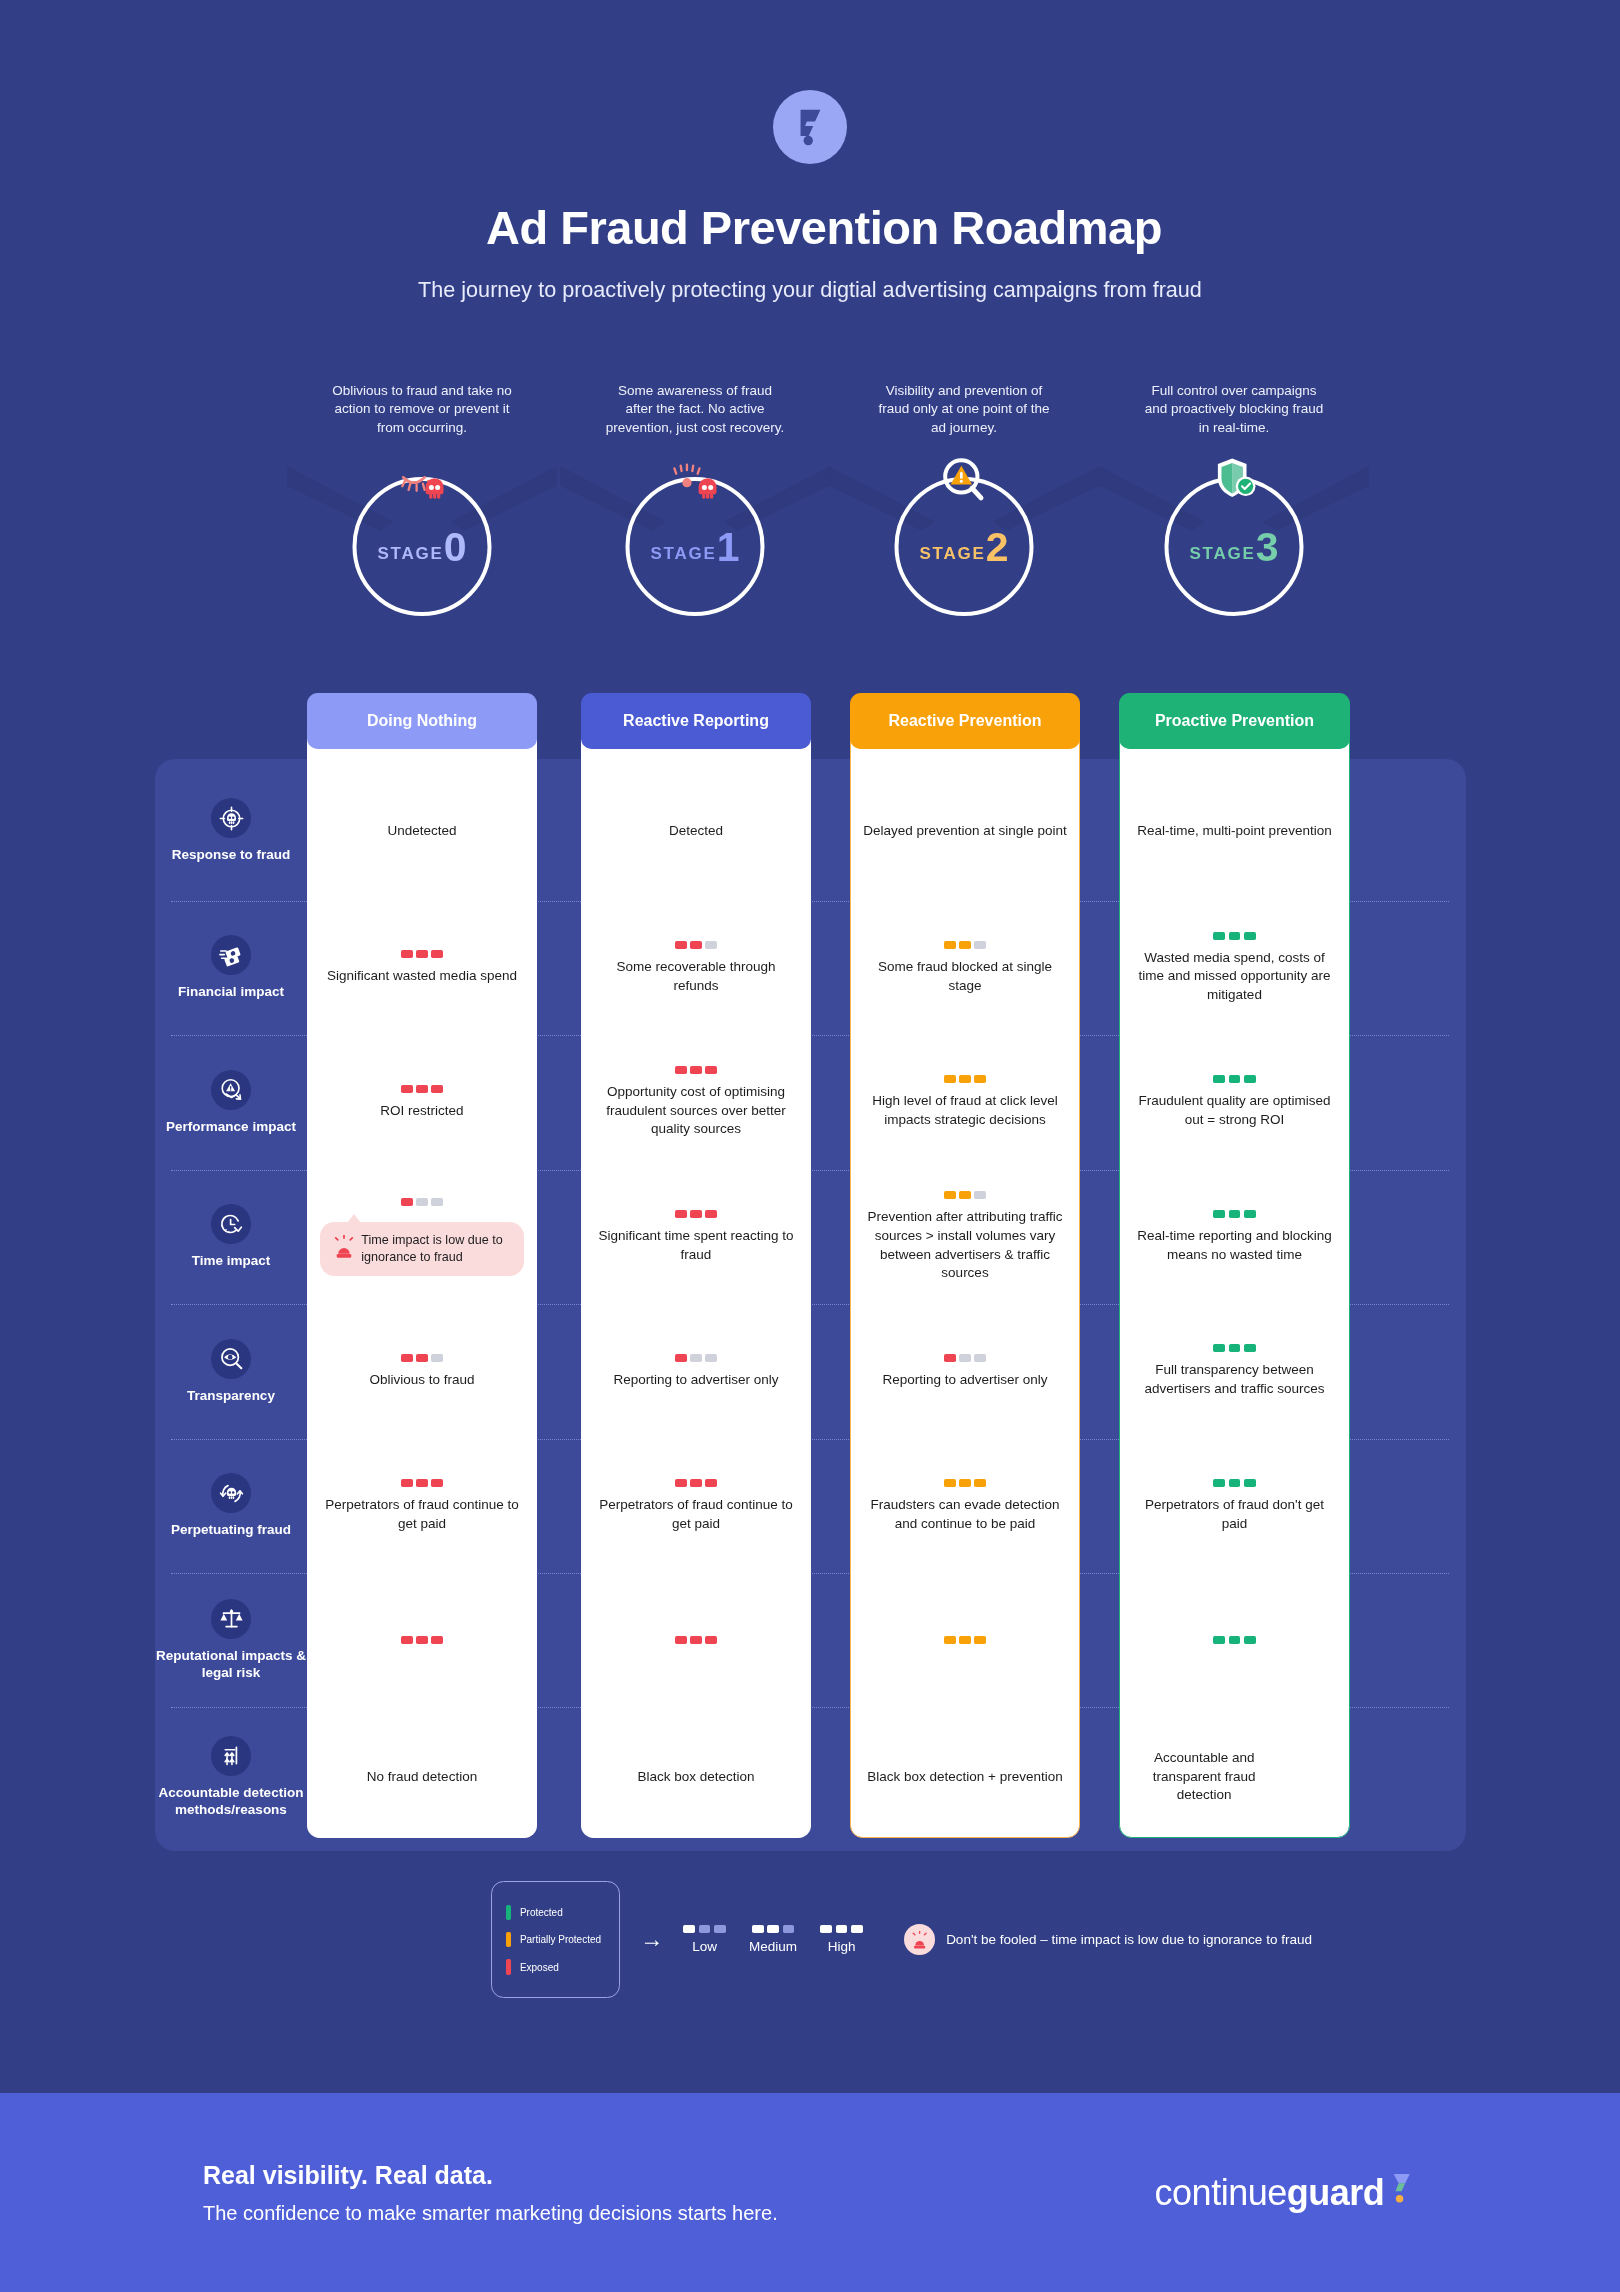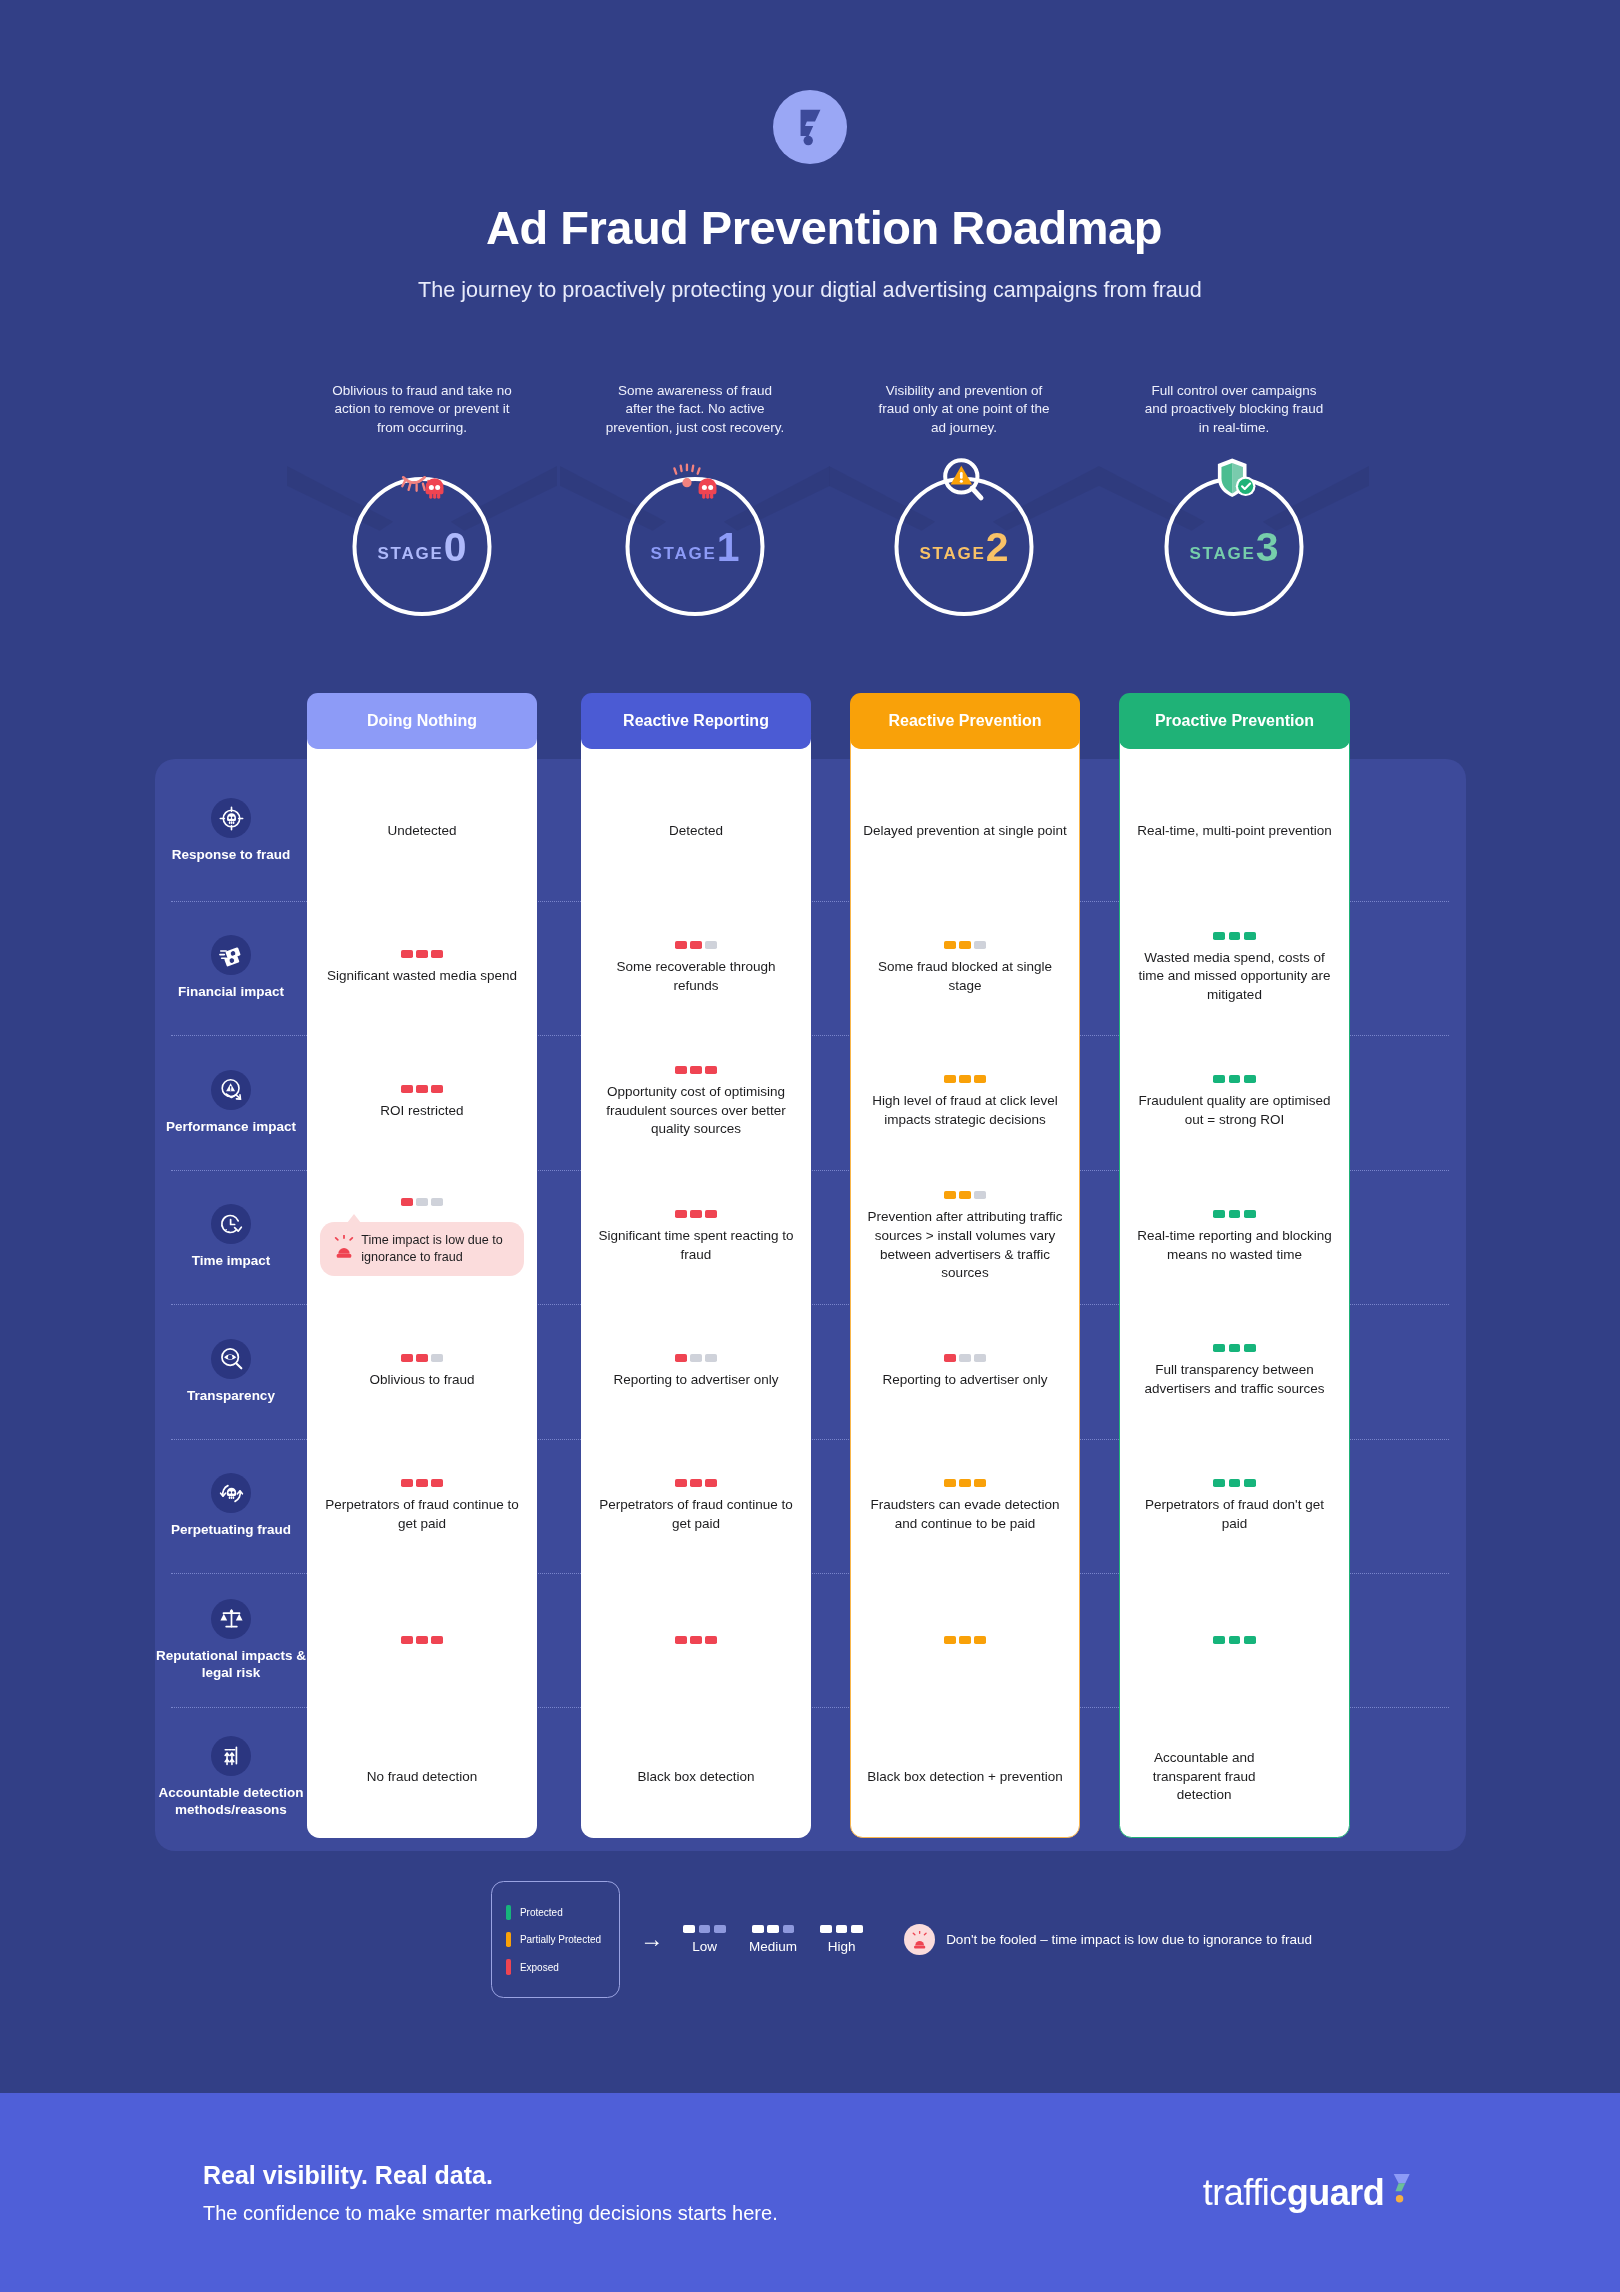--- a/index.html
+++ b/index.html
@@ -701,21 +701,21 @@
       <span>Don't be fooled – time impact is low due to ignorance to fraud</span>
     </div>
   </div>
 
   <div class="footer">
     <div>
       <div class="footer-head">Real visibility. Real data.</div>
       <div class="footer-sub">The confidence to make smarter marketing decisions starts here.</div>
     </div>
     <div class="brand">
-      <span class="b-light">traffic</span>
+      <span class="b-light">continue</span>
         <span class="b-bold">guard</span>
       <span style="margin-left:5.4px;">
         <svg width="23.4" height="32" viewBox="0 0 26 36">
           <path d="M4 1 h18 l-5 10.5 h-7.5 z" fill="#8d9bf7"></path>
           <path d="M9.5 11.5 h7.5 l-4.2 9 h-6.8 z" fill="#6bbf9a"></path>
           <circle cx="10.6" cy="29" r="4.2" fill="#f5b041"></circle>
         </svg>
       </span>
     </div>
   </div>

